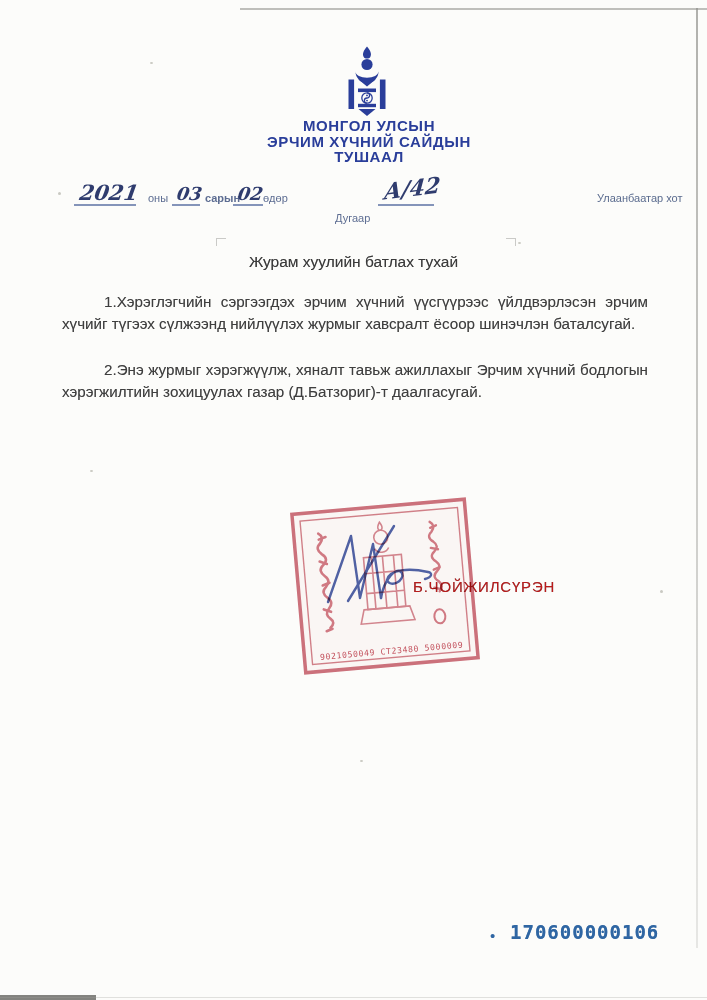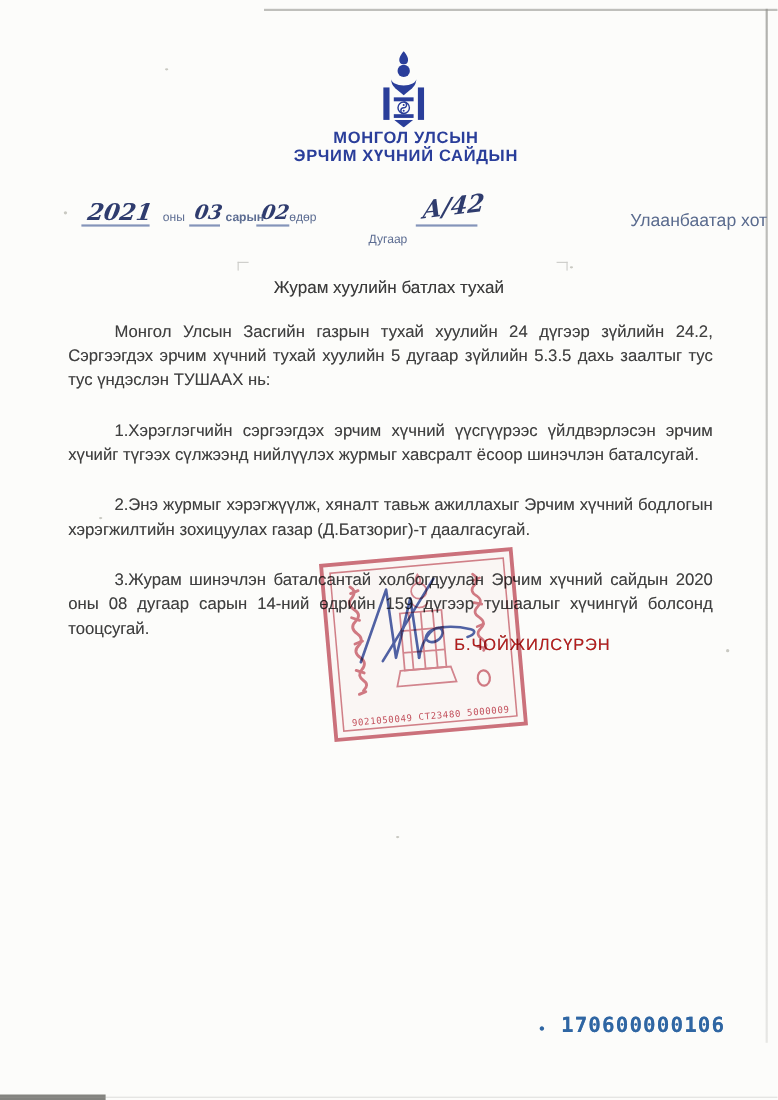--- a/index.html
+++ b/index.html
@@ -22,21 +22,21 @@
   .cropmark.r{left:506px;top:238px;border-right:1.5px solid #9a9a95;border-top:1.5px solid #9a9a95;}
   .speck{position:absolute;border-radius:50%;background:#c9c9c2;}
 
   
   .soyombo{position:absolute;left:344px;top:46px;width:46px;height:70px;}
   .org{position:absolute;left:184px;top:118px;width:370px;text-align:center;
     color:#2a3e9a;font-weight:bold;font-size:15px;line-height:15.5px;letter-spacing:.6px;}
 
   
   .meta-label{position:absolute;font-size:11px;color:#5d6d92;}
-  .meta-city{position:absolute;font-size:16px;color:#5a6b8e;}
+  .meta-city{position:absolute;font-size:11px;color:#5a6b8e;margin-left:24px;}
   .u-line{position:absolute;height:1.5px;background:#6e81ad;opacity:.85;}
   .hand{position:absolute;font-family:"DejaVu Serif",serif;font-style:italic;font-weight:bold;
     color:#2f3c6e;transform:skewX(-9deg);}
   .hand.year{left:80px;top:180px;font-size:21px;}
   .hand.month{left:177px;top:183px;font-size:18px;}
   .hand.day{left:238px;top:183px;font-size:18px;}
   .hand.docnum{left:384px;top:175px;font-size:22px;transform:rotate(-7deg) skewX(-12deg);}
 
   
   .doc-title{position:absolute;left:0;top:253px;width:707px;text-align:center;
@@ -93,20 +93,21 @@
       <path d="M23,46.8 A2.6,2.6 0 0 1 23,52 A2.6,2.6 0 0 0 23,57.2"></path>
     </g>
     <circle cx="23" cy="49.4" r="0.9" fill="#2a3e9a"></circle>
     <circle cx="23" cy="54.6" r="0.9" fill="#2a3e9a"></circle>
     <rect x="14" y="57.8" width="18" height="3.4" fill="#2a3e9a"></rect>
   </svg>
 
   <div class="org">
     <div>МОНГОЛ УЛСЫН</div>
     <div>ЭРЧИМ ХҮЧНИЙ САЙДЫН</div>
+    <div>ТУШААЛ</div>
   </div>
 
   <span class="hand year">2021</span>
   <div class="u-line" style="left:74px;top:204px;width:62px;"></div>
   <span class="meta-label" style="left:148px;top:192px;">оны</span>
   <span class="hand month">03</span>
   <div class="u-line" style="left:172px;top:204px;width:28px;"></div>
   <span class="meta-label" style="left:205px;top:192px;font-weight:bold;">сарын</span>
   <span class="hand day">02</span>
   <div class="u-line" style="left:233px;top:204px;width:30px;"></div>
@@ -114,24 +115,22 @@
 
   <span class="meta-label" style="left:335px;top:192px;margin-top:20px;">Дугаар</span>
   <span class="hand docnum">А/42</span>
   <div class="u-line" style="left:378px;top:204px;width:56px;"></div>
 
   <span class="meta-city" style="left:573px;top:192px;">Улаанбаатар хот</span>
 
   <div class="doc-title">Журам хуулийн батлах тухай</div>
 
   <div class="body-text">
-    <p>Монгол Улсын Засгийн газрын тухай хуулийн 24 дүгээр зүйлийн 24.2, Сэргээгдэх эрчим хүчний тухай хуулийн 5 дугаар зүйлийн 5.3.5 дахь заалтыг тус тус үндэслэн ТУШААХ нь:</p>
     <p>1.Хэрэглэгчийн сэргээгдэх эрчим хүчний үүсгүүрээс үйлдвэрлэсэн эрчим хүчийг түгээх сүлжээнд нийлүүлэх журмыг хавсралт ёсоор шинэчлэн баталсугай.</p>
     <p>2.Энэ журмыг хэрэгжүүлж, хяналт тавьж ажиллахыг Эрчим хүчний бодлогын хэрэгжилтийн зохицуулах газар (Д.Батзориг)-т даалгасугай.</p>
-    <p>3.Журам шинэчлэн баталсантай холбогдуулан Эрчим хүчний сайдын 2020 оны 08 дугаар сарын 14-ний өдрийн 159 дүгээр тушаалыг хүчингүй болсонд тооцсугай.</p>
   </div>
 
   <span class="signer">Б.ЧОЙЖИЛСҮРЭН</span>
 
   <svg class="stamp" viewBox="0 0 178 164">
     <rect x="4" y="4" width="170" height="156" fill="#d98a93" opacity="0.05"></rect>
     <rect x="2.5" y="2.5" width="173" height="159" fill="none" stroke="#c24f5c" stroke-width="3.5" opacity="0.8"></rect>
     <rect x="10" y="10" width="158" height="144" fill="none" stroke="#c65a66" stroke-width="1.4" opacity="0.75"></rect>
 
     <g stroke="#c85b68" stroke-width="2.6" fill="none" opacity="0.8" stroke-linecap="round">

